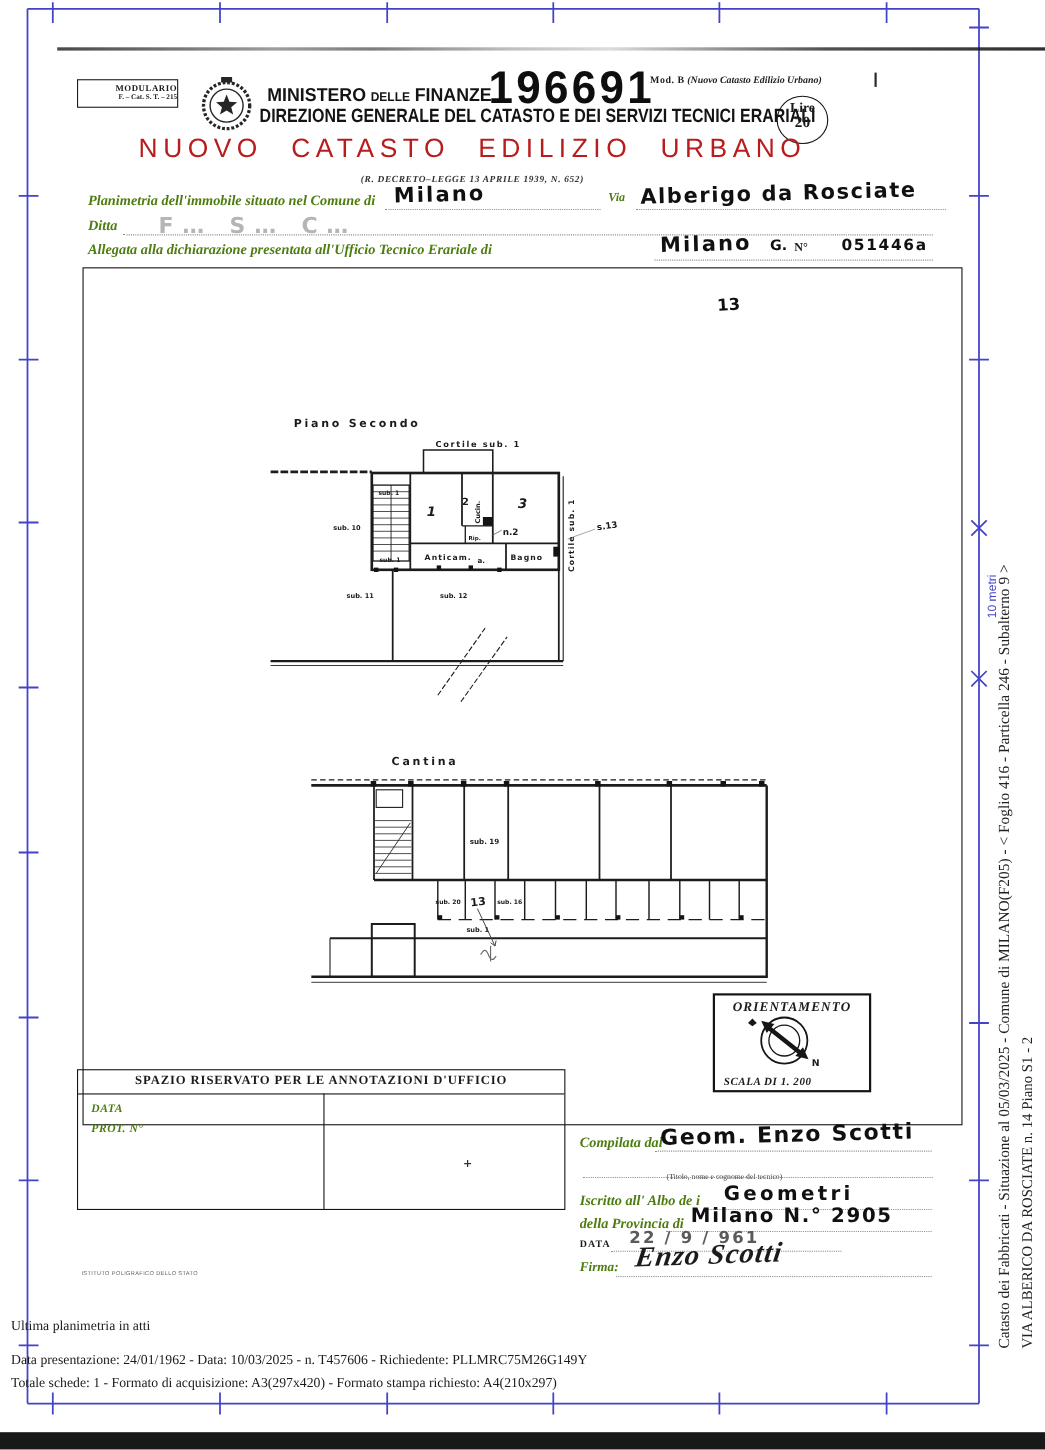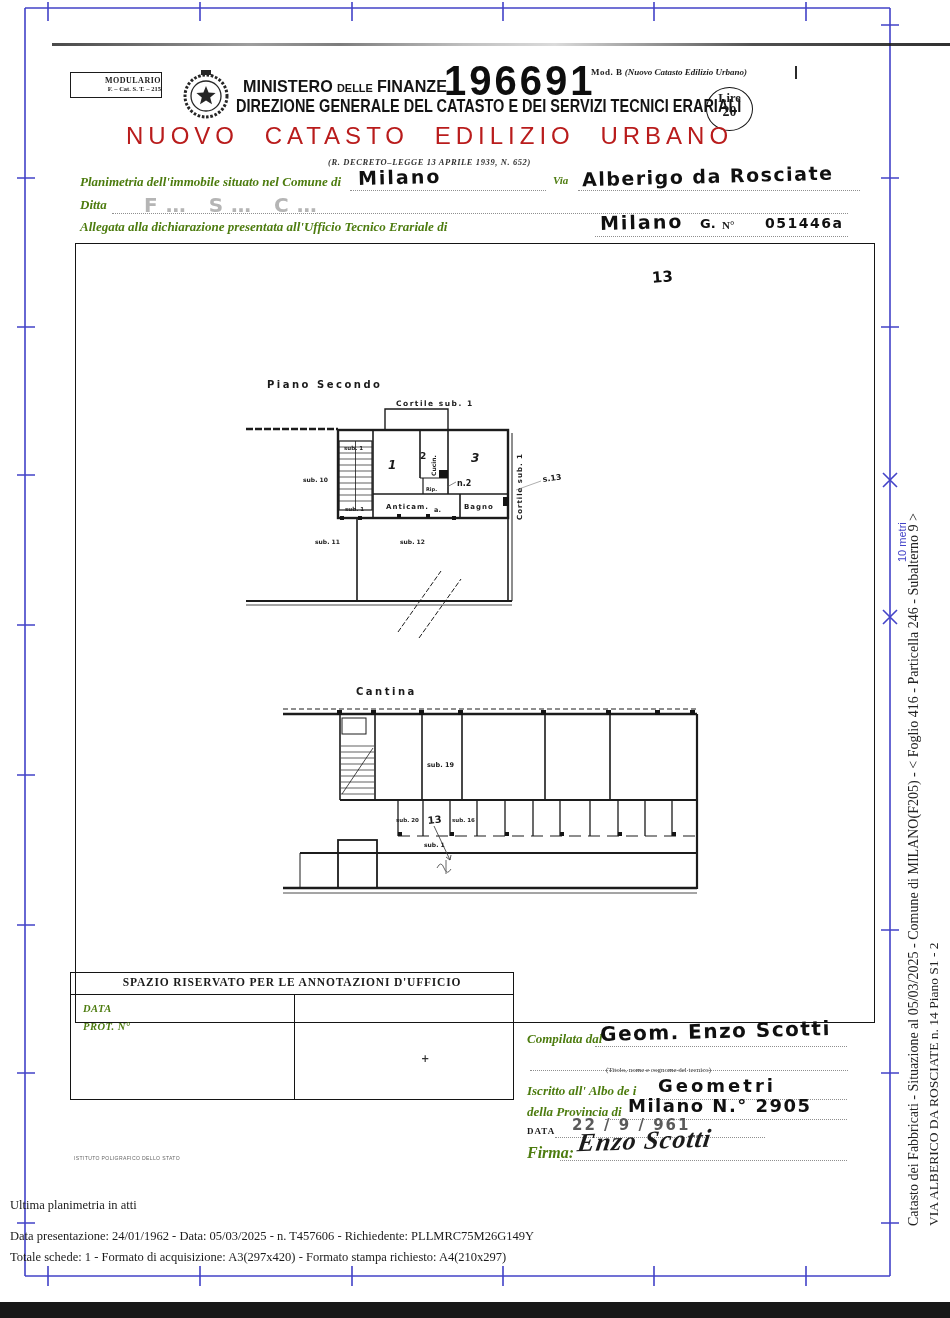--- a/index.html
+++ b/index.html
@@ -190,20 +190,33 @@
       </g>
 
       <text x="427" y="767" font-size="6.5">sub. 19</text>
       <text x="396" y="822" font-size="5.5">sub. 20</text>
       <text x="428" y="824" font-size="10" fill="#333" transform="rotate(-6 428 824)">13</text>
       <text x="452" y="822" font-size="5.5">sub. 16</text>
       <text x="424" y="847" font-size="6">sub. 1</text>
     </g>
   </svg>
 
+  <div class="ab" style="left:648px;top:903px;width:140px;height:86px;border:2px solid #141414;background:#fff;">
+    <div class="ser" style="font-size:12px;font-weight:bold;font-style:italic;letter-spacing:1px;text-align:center;margin-top:3px;">ORIENTAMENTO</div>
+    <svg class="ab" style="left:0;top:14px" width="140" height="54" viewBox="0 0 140 54">
+      <circle cx="63" cy="27" r="21" fill="none" stroke="#161616" stroke-width="1.6"></circle>
+      <circle cx="63" cy="27" r="14" fill="none" stroke="#161616" stroke-width="1.2"></circle>
+      <line x1="47" y1="14" x2="80" y2="40" stroke="#161616" stroke-width="4"></line>
+      <polygon points="42,9 54,12 47,20" fill="#161616"></polygon>
+      <polygon points="85,44 73,41 80,33" fill="#161616"></polygon>
+      <polygon points="34,7 38,11 34,14 30,11" fill="#161616"></polygon>
+      <text x="88" y="50" font-size="8.5" font-family="Liberation Serif,serif">N</text>
+    </svg>
+    <div class="ab ser" style="left:8px;bottom:2px;font-size:10px;font-weight:bold;font-style:italic;letter-spacing:.5px;">SCALA DI 1. 200</div>
+  </div>
 
   <div class="ab" style="left:70px;top:972px;width:442px;height:126px;border:1.5px solid #141414;">
     <div class="ser" style="height:18px;border-bottom:1.5px solid #141414;text-align:center;font-size:11.5px;font-weight:bold;letter-spacing:.8px;padding-top:3px;">SPAZIO RISERVATO PER LE ANNOTAZIONI D'UFFICIO</div>
     <div class="ab" style="left:223px;top:21px;bottom:0;border-left:1.3px solid #141414;"></div>
     <div class="ab si" style="left:12px;top:30px;font-size:10.5px;letter-spacing:.5px;">DATA</div>
     <div class="ab si" style="left:12px;top:48px;font-size:10.5px;letter-spacing:.5px;">PROT. N°</div>
     <div class="ab hand" style="left:350px;top:80px;font-size:10px;color:#333;">+</div>
   </div>
   <div class="ab sans" style="left:74px;top:1156px;font-size:6px;color:#666;letter-spacing:.4px;transform:scale(.85);transform-origin:left top;">ISTITUTO POLIGRAFICO DELLO STATO</div>
 
@@ -219,26 +232,26 @@
   <div class="ab dot" style="left:640px;top:1099px;width:207px;"></div>
 
   <div class="ab si" style="left:527px;top:1104px;font-size:13px;">della Provincia di</div>
   <div class="ab hand" style="left:628px;top:1095px;font-size:18px;letter-spacing:1.5px;">Milano N.° 2905</div>
   <div class="ab dot" style="left:605px;top:1119px;width:242px;"></div>
 
   <div class="ab ser" style="left:527px;top:1126px;font-size:9px;font-weight:bold;letter-spacing:1px;">DATA</div>
   <div class="ab hand" style="left:572px;top:1116px;font-size:15px;color:#5a5a5a;letter-spacing:2px;">22 / 9 / 961</div>
   <div class="ab dot" style="left:555px;top:1137px;width:210px;"></div>
 
-  <div class="ab si" style="left:527px;top:1144px;font-size:16px;">Firma:</div>
+  <div class="ab si" style="left:527px;top:1144px;font-size:12px;">Firma:</div>
   <div class="ab ser" style="left:578px;top:1126px;font-size:26px;font-style:italic;font-weight:bold;transform:skewX(-10deg) rotate(-2deg);letter-spacing:1px;white-space:nowrap;">Enzo Scotti</div>
   <div class="ab dot" style="left:560px;top:1160px;width:287px;"></div>
 
   <div class="ab ser" style="left:10px;top:1198px;font-size:12.5px;">Ultima planimetria in atti</div>
-  <div class="ab ser" style="left:10px;top:1229px;font-size:12.5px;">Data presentazione: 24/01/1962 - Data: 05/03/2025 - n. T457606 - Richiedente: PLLMRC75M26G149Y</div>
+  <div class="ab ser" style="left:10px;top:1229px;font-size:12.5px;">Data presentazione: 24/01/1962 - Data: 10/03/2025 - n. T457606 - Richiedente: PLLMRC75M26G149Y</div>
   <div class="ab ser" style="left:10px;top:1250px;font-size:12.5px;">Totale schede: 1 - Formato di acquisizione: A3(297x420)  - Formato stampa richiesto: A4(210x297)</div>
 
   <div class="ab vrot bluetext sans" style="left:896px;top:562px;font-size:11px;">10 metri</div>
   <div class="ab vrot ser" style="left:906px;top:1226px;font-size:14px;color:#222;">Catasto dei Fabbricati - Situazione al 05/03/2025 - Comune di MILANO(F205) - &lt;  Foglio 416 - Particella 246 - Subalterno 9 &gt;</div>
   <div class="ab vrot ser" style="left:926px;top:1226px;font-size:13.5px;color:#222;">VIA ALBERICO DA ROSCIATE n. 14 Piano S1 - 2</div>
 
   <div class="ab" style="left:0;top:1302px;width:950px;height:16px;background:#181818;"></div>
 
 </div>
 

